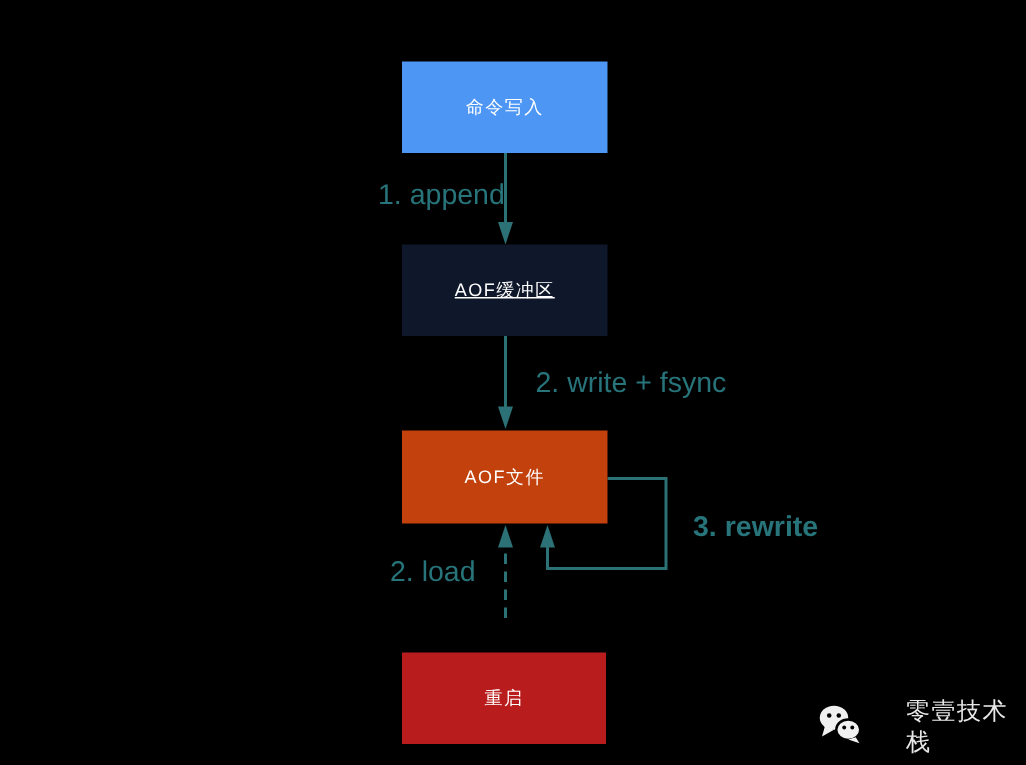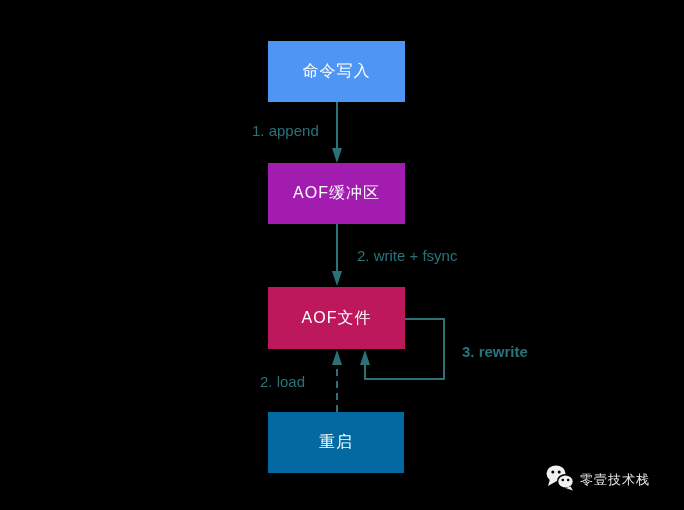--- a/index.html
+++ b/index.html
@@ -32,49 +32,50 @@
   svg.connectors polygon { fill: var(--connector); }
   svg.connectors .dashed { stroke-dasharray: 7 5; }
   .node {
     position: absolute;
     width: 137px;
     height: 61px;
     display: flex;
     align-items: center;
     justify-content: center;
     color: var(--node-text);
-    font-size: 16px;
+    font-size: 12px;
     letter-spacing: 1px;
   }
   .node.n1 { left: 268px; top: 41px; }
   .node.n2 { left: 268px; top: 163px; }
   .node.n3 { left: 268px; top: 287px; height: 62px; }
   .node.n4 { left: 268px; top: 412px; width: 136px; }
   .edge-label {
     position: absolute;
     color: var(--edge-label);
-    font-size: 15px;
+    font-size: 19px;
     line-height: 20px;
     white-space: nowrap;
   }
   .edge-label.e1 { left: 252px; top: 121px; }
   .edge-label.e2 { left: 357px; top: 246px; text-align: right; }
   .edge-label.e3 { left: 462px; top: 342px; font-weight: bold; }
   .edge-label.e4 { left: 260px; top: 372px; }
   .watermark {
     position: absolute;
     left: 546px; top: 464px;
     display: flex;
     align-items: center;
     gap: 6px;
   }
   .watermark .wm-text {
     color: var(--watermark);
-    font-size: 13px;
+    font-size: 16px;
     letter-spacing: 1px;
+    margin-left: 24px;
   }
 </style>
 </head>
 <body>
 
 <div class="canvas">
 
   <svg class="connectors" viewBox="0 0 684 510" xmlns="http://www.w3.org/2000/svg">
 
     <g>
@@ -95,29 +96,29 @@
     <g>
       <line class="dashed" x1="337" y1="412" x2="337" y2="364"></line>
       <polygon points="337,350 332,365 342,365"></polygon>
     </g>
   </svg>
 
   <div class="node n1" style="background: rgb(77, 150, 243);">
     <span>命令写入</span>
   </div>
 
-  <div class="node n2" style="background: #a21caf;">
+  <div class="node n2" style="background: #0f172a; text-decoration: underline;">
     <span>AOF缓冲区</span>
   </div>
 
-  <div class="node n3" style="background: #be185d;">
+  <div class="node n3" style="background: #c2410c;">
     <span>AOF文件</span>
   </div>
 
-  <div class="node n4" style="background: #0369a1;">
+  <div class="node n4" style="background: #b91c1c; margin-top: 23px;">
     <span>重启</span>
   </div>
 
   <div class="edge-label e1">1. append</div>
   <div class="edge-label e2">2. write + fsync</div>
   <div class="edge-label e3">3. rewrite</div>
   <div class="edge-label e4">2. load</div>
 
   <div class="watermark">
     <span>

